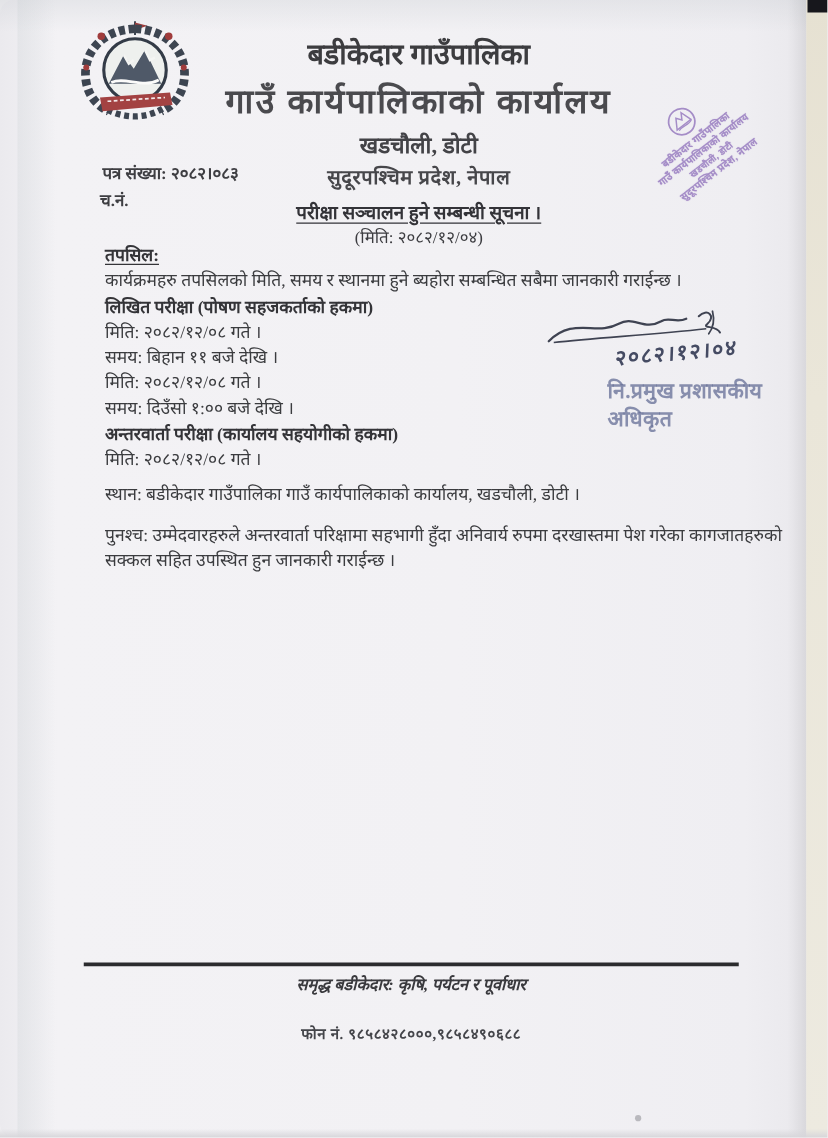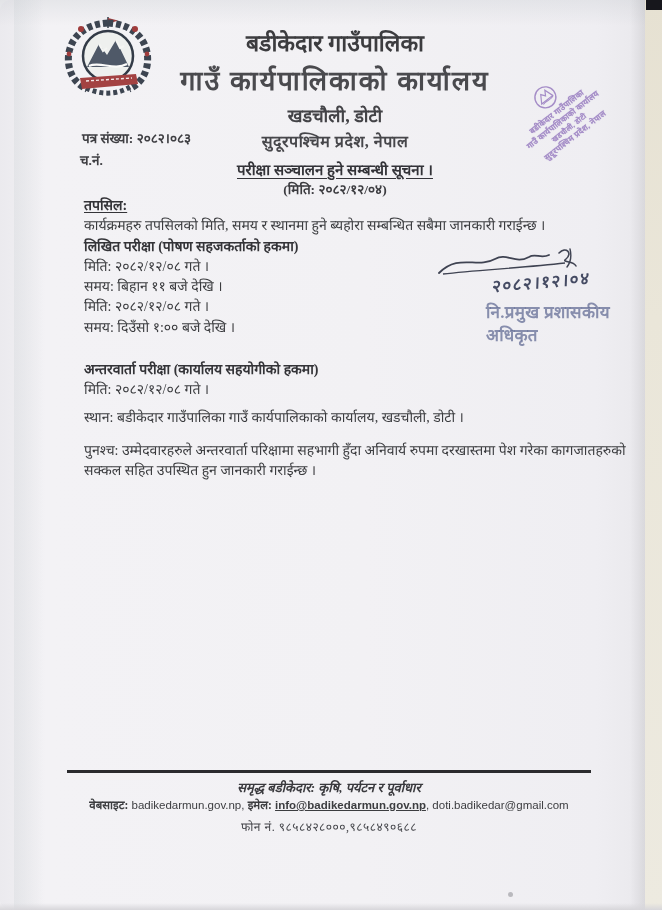--- a/index.html
+++ b/index.html
@@ -44,48 +44,48 @@
   .stamp .s-emblem{display:block;margin:0 auto 1px auto;}
   .stamp-ln{font-size:8px;font-weight:700;letter-spacing:.4px;line-height:10px;
     text-shadow:0 0 .8px rgba(155,128,194,.8);}
   .stamp-ln.sm{font-size:7.3px;}
 
   
   .notice-title{left:160px;top:159px;width:350px;text-align:center;
     font-size:15px;font-weight:700;color:#333338;
     text-decoration:underline;text-underline-offset:3px;}
   .notice-date{left:160px;top:180px;width:350px;text-align:center;
-    font-size:13.5px;font-weight:700;color:#3c3c40;}
+    font-size:13.5px;font-weight:400;color:#3c3c40;}
 
   
   .body-block{left:84px;top:196px;width:520px;font-size:14px;color:#3b3c3f;}
   .ln{line-height:20.3px;white-space:nowrap;}
   .b{font-weight:700;color:#343438;}
   .u{text-decoration:underline;text-underline-offset:2px;}
-  .gap5{margin-top:22px;}
+  .gap5{margin-top:1px;}
   .gap7{margin-top:7px;}
   .gap13{margin-top:13px;}
 
   
   .sig-svg{left:437px;top:243px;}
   .sig-date{left:492px;top:270px;font-size:17px;font-weight:600;color:#454b63;
     letter-spacing:1.5px;transform:rotate(-5deg) skewX(-7deg);}
   .sig-designation{left:486px;top:300px;font-size:17px;font-weight:700;
     color:rgba(94,104,146,.72);letter-spacing:.3px;}
 
   
   .f-rule{left:67px;top:770px;width:524px;height:3px;background:#2b2b2e;}
   .f-slogan{left:67px;top:778px;width:524px;text-align:center;
     font-size:13px;font-weight:700;font-style:italic;color:#3a3a3e;}
   .f-contact{left:27px;top:797px;width:604px;text-align:center;
     font-size:11.5px;color:#3c3d40;font-family:"Liberation Sans","DejaVu Sans",sans-serif;}
   .f-contact .dev{font-family:"Liberation Serif","DejaVu Serif",serif;font-weight:700;}
   .f-email{text-decoration:underline;font-weight:700;}
   .f-phone{left:67px;top:818px;width:524px;text-align:center;
-    font-size:12px;font-weight:400;color:#44454a;letter-spacing:.5px;}
+    font-size:12px;font-weight:700;color:#44454a;letter-spacing:.5px;}
 </style>
 </head>
 <body>
 
 <div id="paper" class="abs">
   <div class="abs streak"></div>
   <div class="abs streak2"></div>
 
   <svg class="abs logo" viewBox="0 0 104 88">
     <path d="M52 3 l0 11" stroke="#3d4551" stroke-width="1.6" fill="none"></path>
@@ -155,26 +155,20 @@
     <path d="M2 30 C 22 10 40 26 58 16 C 70 9 78 22 92 14 C 98 10 104 16 112 12" fill="none" stroke="#3f4352" stroke-width="1.8" stroke-linecap="round"></path>
     <path d="M6 31 C 40 27 84 25 128 20" fill="none" stroke="#3f4352" stroke-width="1.3"></path>
     <path d="M122 10 c 7 -7 14 0 7 6 c -5 4 7 1 10 7" fill="none" stroke="#3f4352" stroke-width="1.6" stroke-linecap="round"></path>
     <path d="M133 6 c 2 8 0 14 -3 18" fill="none" stroke="#3f4352" stroke-width="1.4" stroke-linecap="round"></path>
   </svg>
   <div class="abs sig-date">२०८२।१२।०४</div>
   <div class="abs sig-designation">नि.प्रमुख प्रशासकीय अधिकृत</div>
 
   <div class="abs f-rule"></div>
   <div class="abs f-slogan">समृद्ध बडीकेदार: कृषि, पर्यटन र पूर्वाधार</div>
-  <div class="abs f-contact">
-    <span class="dev">वेबसाइट:</span>
-    <span>badikedarmun.gov.np,</span>
-    <span class="dev">इमेल:</span>
-    <span class="f-email">info@badikedarmun.gov.np</span><span>, doti.badikedar@gmail.com</span>
-  </div>
   <div class="abs f-phone">फोन नं. ९८५८४२८०००,९८५८४९०६८८</div>
 
   <div class="abs edge-shadow"></div>
   <div class="abs right-strip"></div>
   <div class="abs corner-mark"></div>
   <div class="abs bottom-edge"></div>
   <div class="abs speck"></div>
 </div>
 
 </body></html>

